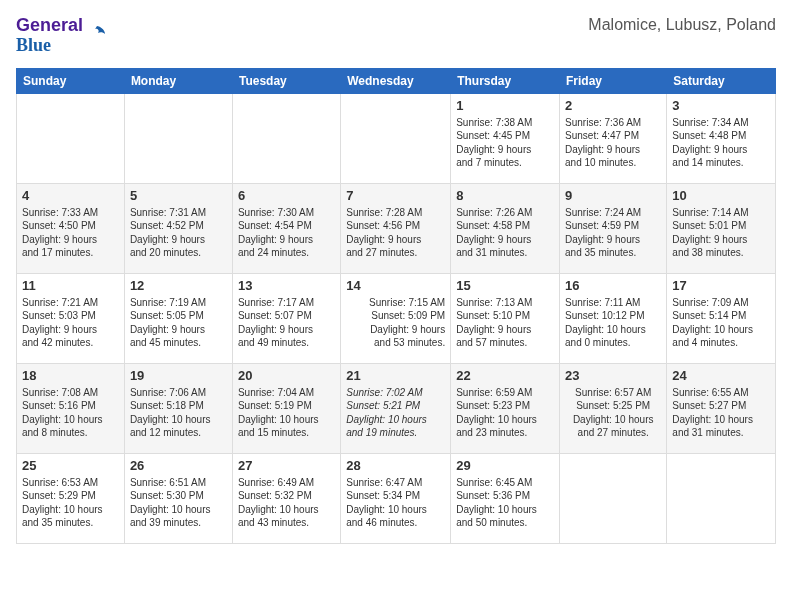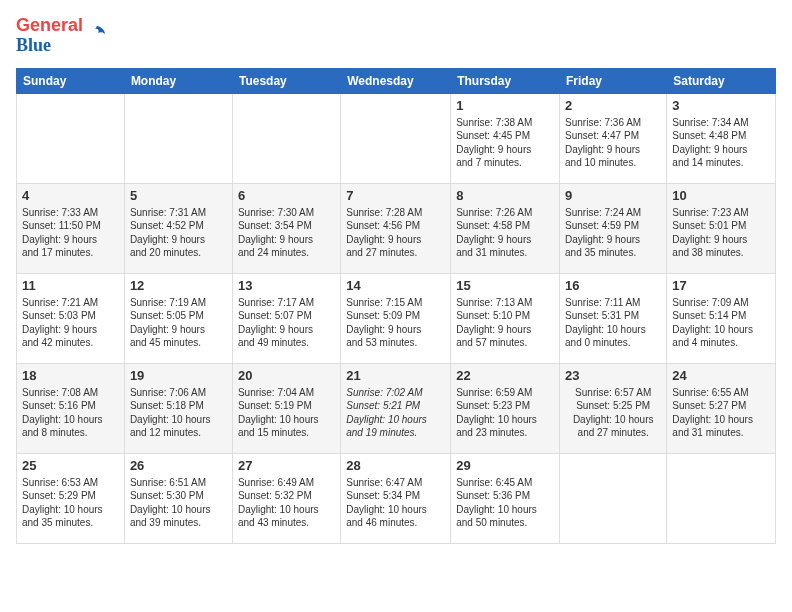--- a/index.html
+++ b/index.html
@@ -20,21 +20,21 @@
       display: flex;
       align-items: center;
     }
     .logo-text {
       display: flex;
       flex-direction: column;
       font-size: 18px;
       font-weight: bold;
       line-height: 1.1;
     }
-    .logo-general { color: #ef4444; }
+    .logo-general { color: #4c1d95; }
     .logo-blue { color: #1a5fa8; font-family: Liberation Serif, serif; }
     .logo-icon {
       width: 20px;
       height: 20px;
       margin-left: 4px;
       margin-top: -4px;
     }
     .title-block { text-align: right; }
     .title-month {
       font-size: 36px;
@@ -91,20 +91,21 @@
   <div class="logo">
     <div class="logo-text">
       <span class="logo-general">General</span>
       <span class="logo-blue">Blue</span>
     </div>
     <svg class="logo-icon" viewBox="0 0 20 20">
       <path d="M10,2 C12,2 18,5 18,10 C16,8 13,8 11,9 C13,6 10,4 8,5 C9,3.5 10,2 10,2Z" fill="#1a5fa8"></path>
     </svg>
   </div>
   <div class="title-block">
+    <div class="title-location">Malomice, Lubusz, Poland</div>
   </div>
 </div>
 
 <table>
   <thead>
     <tr>
       <th>Sunday</th>
       <th>Monday</th>
       <th>Tuesday</th>
       <th>Wednesday</th>
@@ -138,35 +139,35 @@
           <div class="day-info" style="white-space: pre-line;">Sunrise: 7:34 AM
 Sunset: 4:48 PM
 Daylight: 9 hours
 and 14 minutes.</div>
         </td>
       </tr>
       <tr>
         <td>
           <span class="day-num">4</span>
           <div class="day-info" style="white-space: pre-line;">Sunrise: 7:33 AM
-Sunset: 11:50 PM
+Sunset: 4:50 PM
 Daylight: 9 hours
 and 17 minutes.</div>
         </td>
         <td>
           <span class="day-num">5</span>
           <div class="day-info" style="white-space: pre-line;">Sunrise: 7:31 AM
 Sunset: 4:52 PM
 Daylight: 9 hours
 and 20 minutes.</div>
         </td>
         <td>
           <span class="day-num">6</span>
           <div class="day-info" style="white-space: pre-line;">Sunrise: 7:30 AM
-Sunset: 3:54 PM
+Sunset: 4:54 PM
 Daylight: 9 hours
 and 24 minutes.</div>
         </td>
         <td>
           <span class="day-num">7</span>
           <div class="day-info" style="white-space: pre-line;">Sunrise: 7:28 AM
 Sunset: 4:56 PM
 Daylight: 9 hours
 and 27 minutes.</div>
         </td>
@@ -179,21 +180,21 @@
         </td>
         <td>
           <span class="day-num">9</span>
           <div class="day-info" style="white-space: pre-line;">Sunrise: 7:24 AM
 Sunset: 4:59 PM
 Daylight: 9 hours
 and 35 minutes.</div>
         </td>
         <td>
           <span class="day-num">10</span>
-          <div class="day-info" style="white-space: pre-line;">Sunrise: 7:23 AM
+          <div class="day-info" style="white-space: pre-line;">Sunrise: 7:14 AM
 Sunset: 5:01 PM
 Daylight: 9 hours
 and 38 minutes.</div>
         </td>
       </tr>
       <tr>
         <td>
           <span class="day-num">11</span>
           <div class="day-info" style="white-space: pre-line;">Sunrise: 7:21 AM
 Sunset: 5:03 PM
@@ -209,36 +210,36 @@
         </td>
         <td>
           <span class="day-num">13</span>
           <div class="day-info" style="white-space: pre-line;">Sunrise: 7:17 AM
 Sunset: 5:07 PM
 Daylight: 9 hours
 and 49 minutes.</div>
         </td>
         <td>
           <span class="day-num">14</span>
-          <div class="day-info" style="white-space: pre-line;">Sunrise: 7:15 AM
+          <div class="day-info" style="white-space: pre-line; text-align: right;">Sunrise: 7:15 AM
 Sunset: 5:09 PM
 Daylight: 9 hours
 and 53 minutes.</div>
         </td>
         <td>
           <span class="day-num">15</span>
           <div class="day-info" style="white-space: pre-line;">Sunrise: 7:13 AM
 Sunset: 5:10 PM
 Daylight: 9 hours
 and 57 minutes.</div>
         </td>
         <td>
           <span class="day-num">16</span>
           <div class="day-info" style="white-space: pre-line;">Sunrise: 7:11 AM
-Sunset: 5:31 PM
+Sunset: 10:12 PM
 Daylight: 10 hours
 and 0 minutes.</div>
         </td>
         <td>
           <span class="day-num">17</span>
           <div class="day-info" style="white-space: pre-line;">Sunrise: 7:09 AM
 Sunset: 5:14 PM
 Daylight: 10 hours
 and 4 minutes.</div>
         </td>

